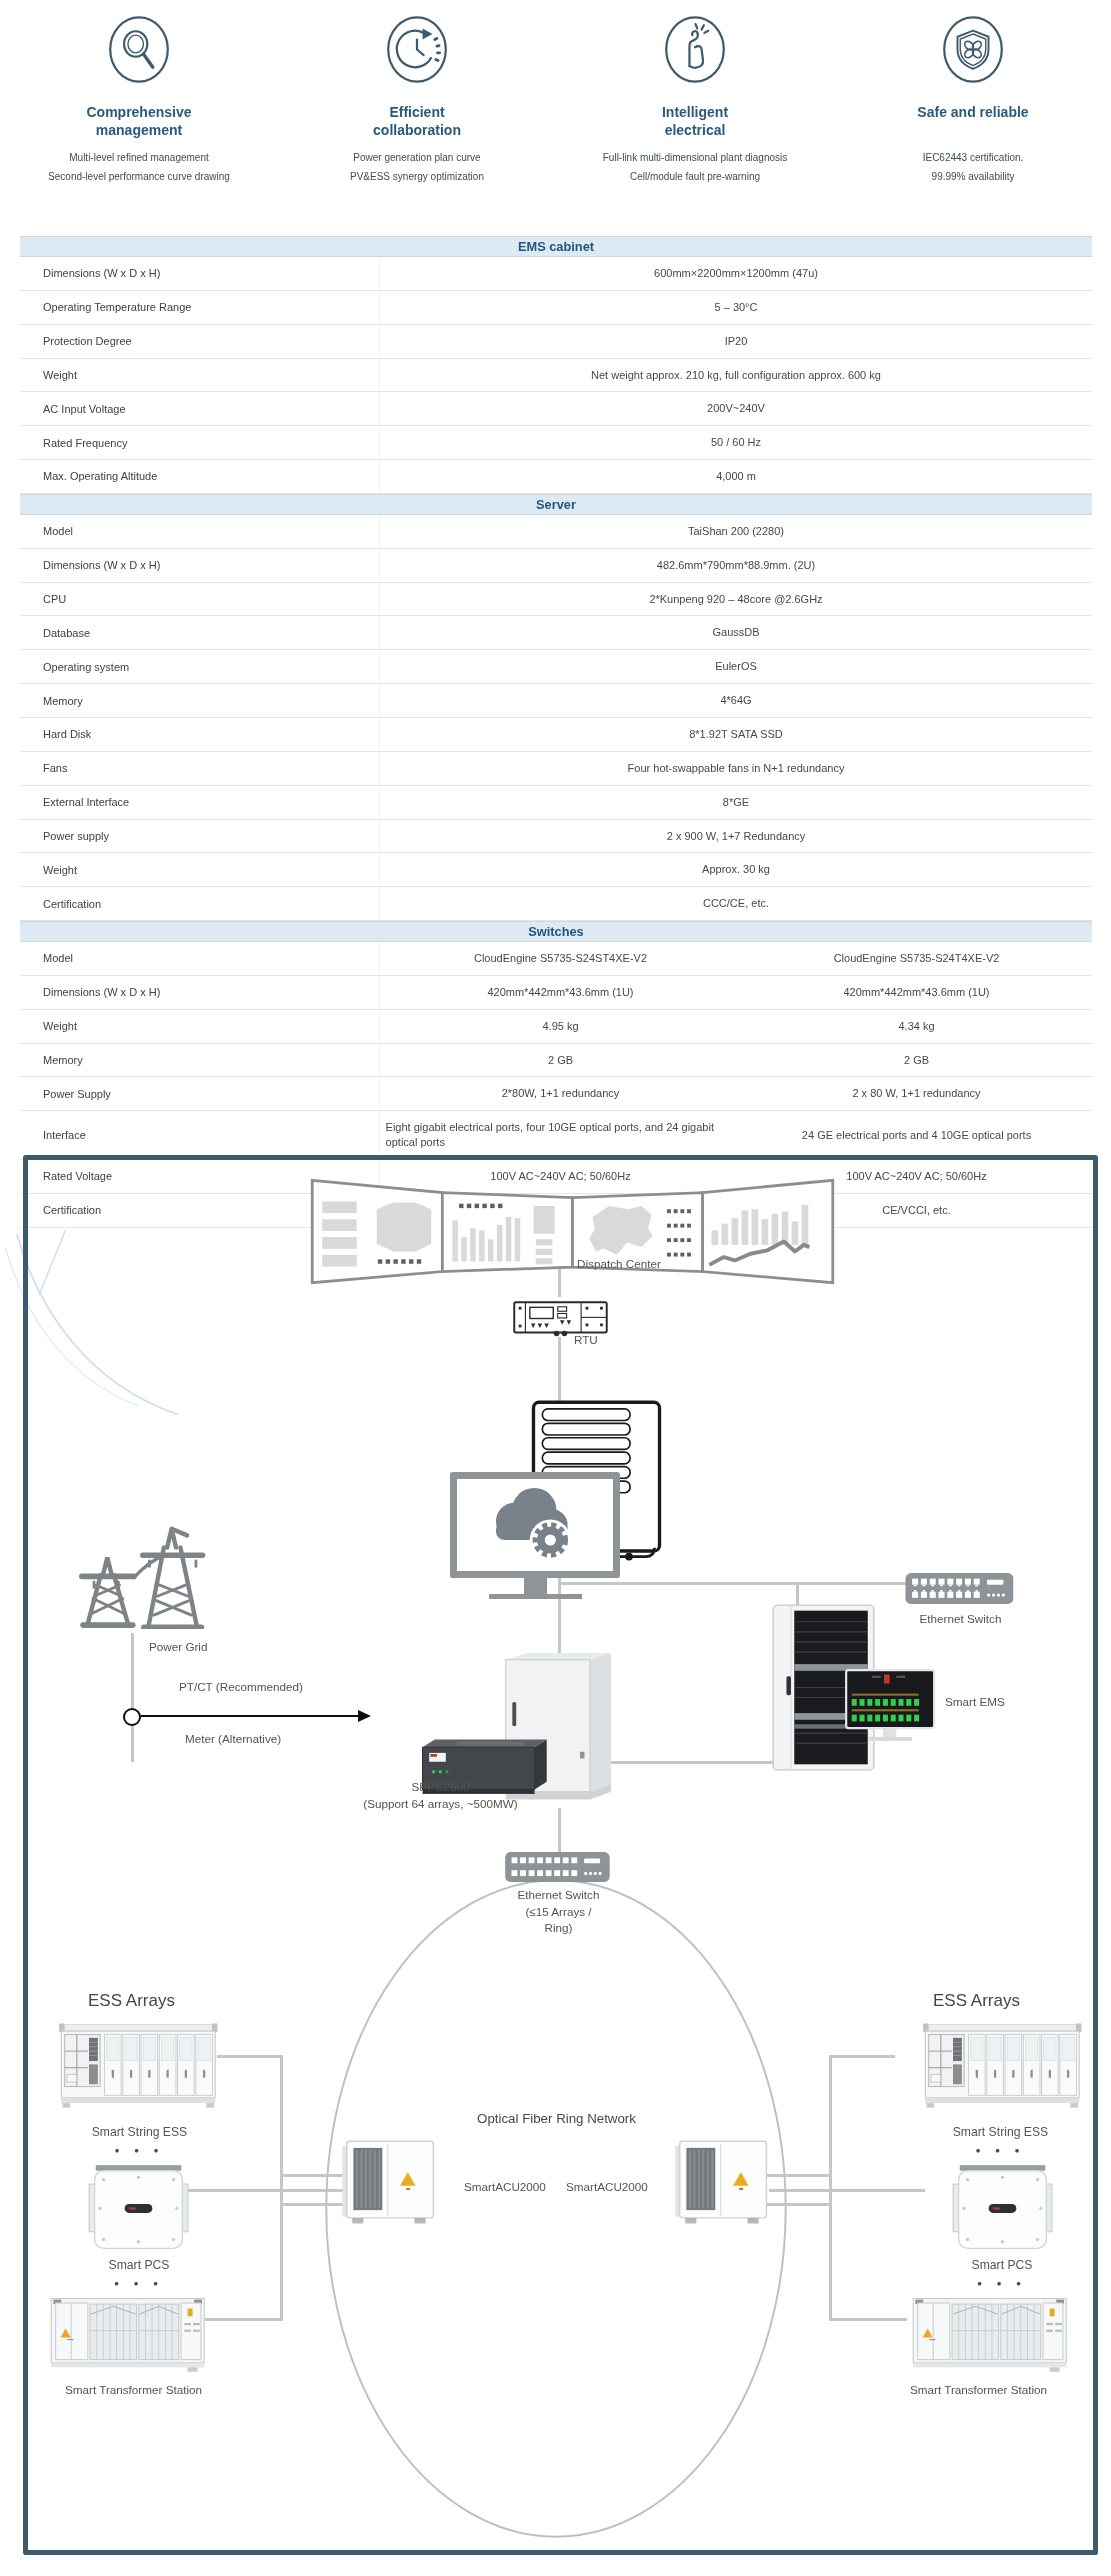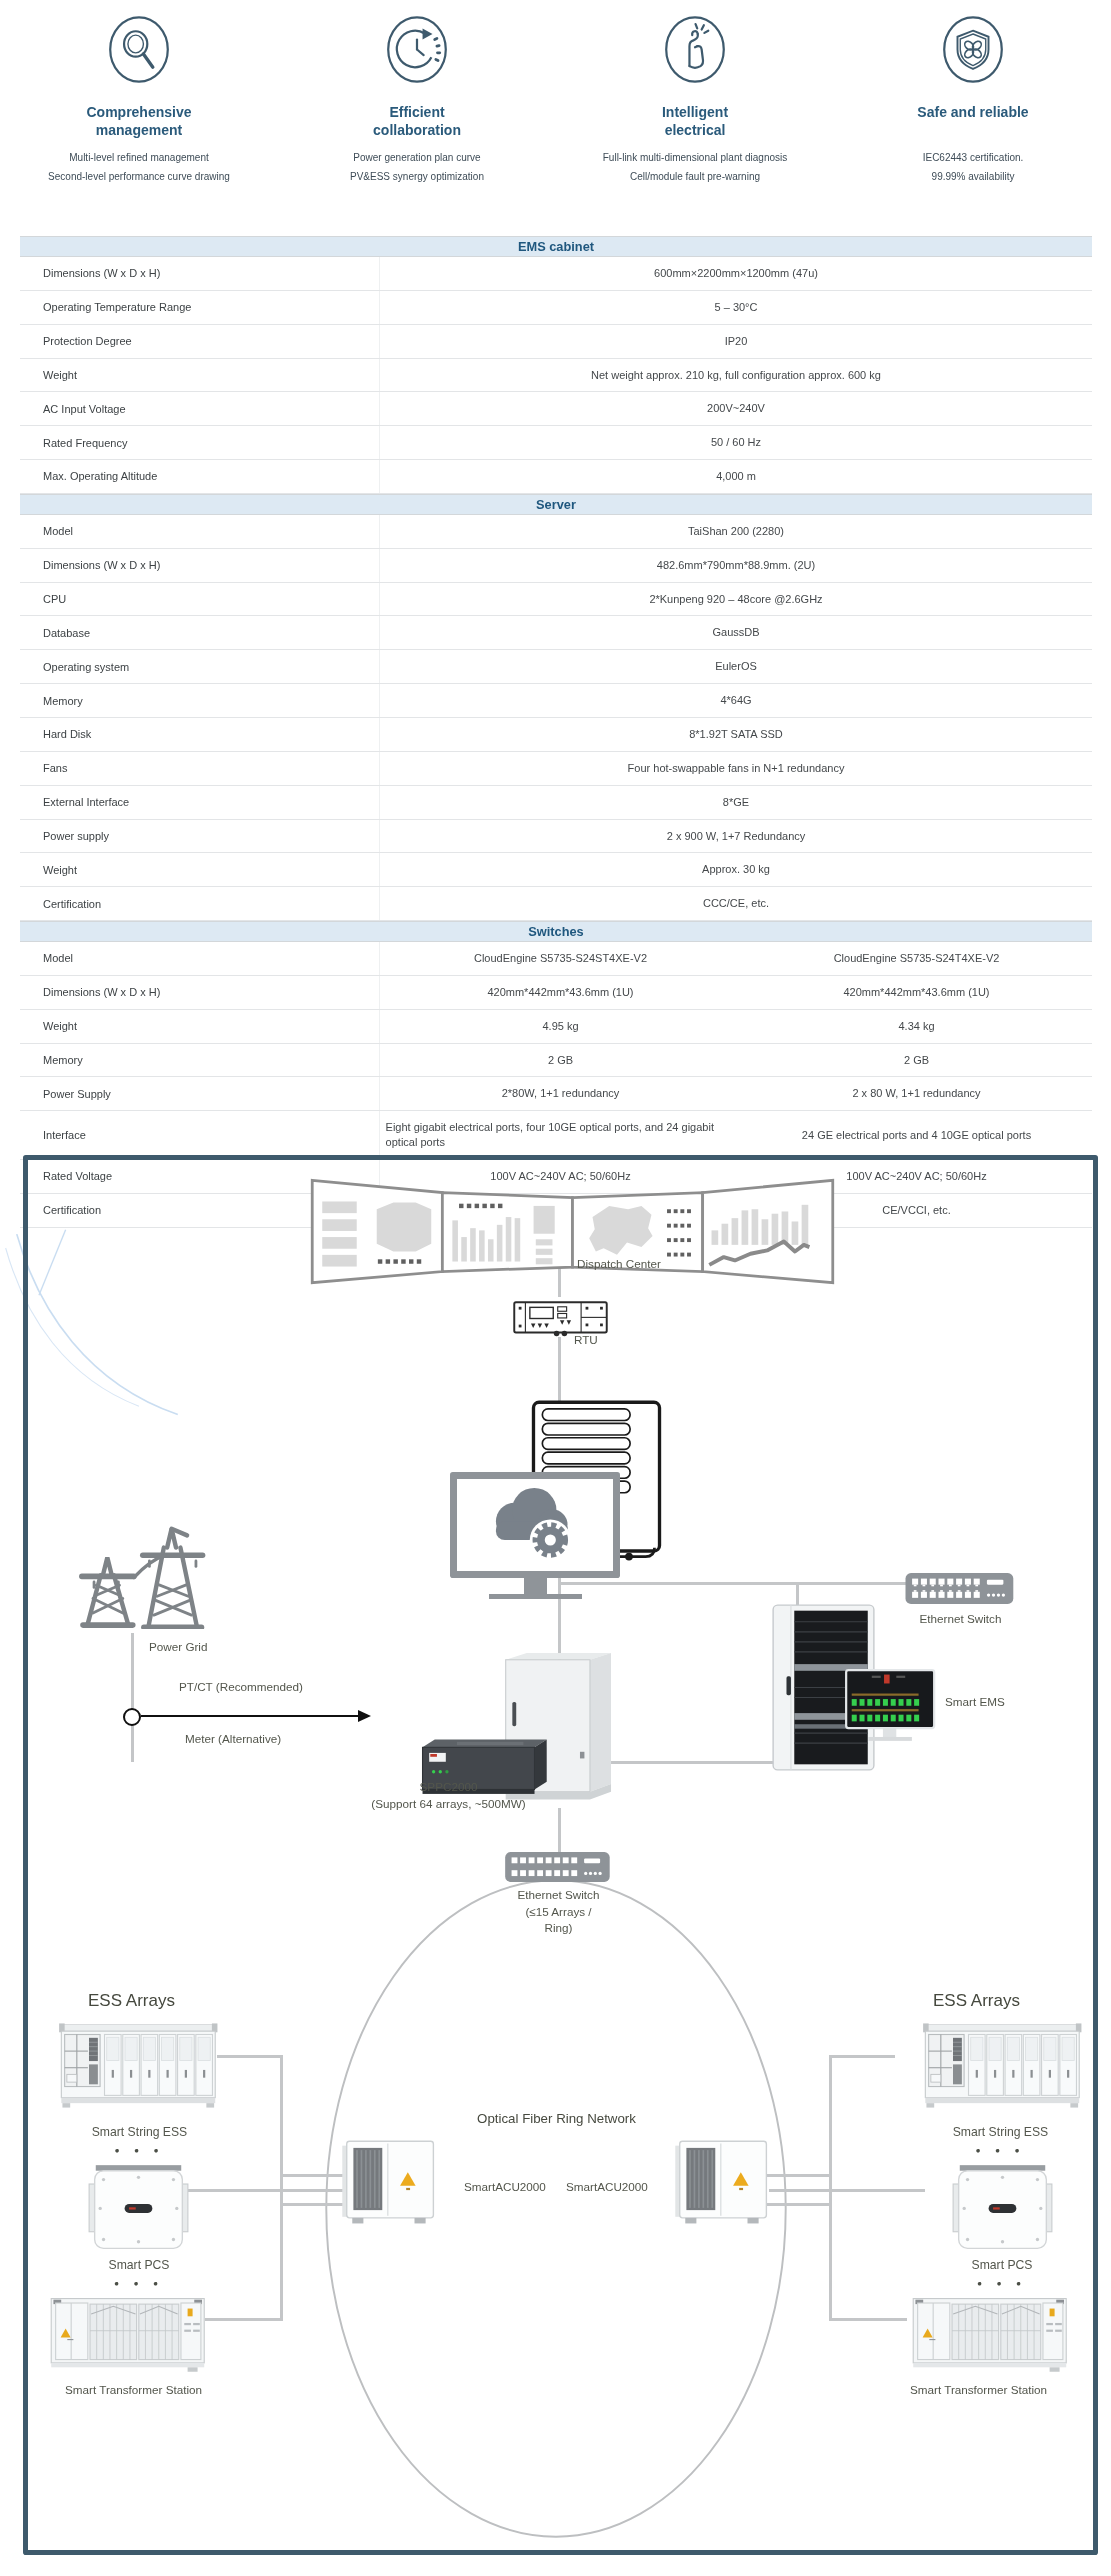--- a/index.html
+++ b/index.html
@@ -564,21 +564,21 @@
     <rect x="8" y="172" width="202" height="76" fill="#43474c" stroke="#2e3236" stroke-width="2"></rect>
     <polygon points="210,172 232,158 232,234 210,248" fill="#34383c"></polygon>
     <rect x="20" y="182" width="30" height="16" fill="#f2f3f4"></rect>
       <rect x="22" y="184" width="12" height="5" fill="#c0392b"></rect>
     <circle cx="28" cy="216" r="3" fill="#35cf4e"></circle>
       <circle cx="40" cy="216" r="3" fill="#35cf4e"></circle>
       <circle cx="52" cy="216" r="3" fill="#2f9e42"></circle>
     <rect x="70" y="162" width="120" height="6" fill="#6b7075"></rect>
     <rect x="8" y="248" width="202" height="8" fill="#2e3236"></rect>
   </svg>
-  <div class="dlabel center prewrap" style="left:365px;top:1779px;width:167px">SPPC2000
+  <div class="dlabel center prewrap" style="left:357px;top:1779px;width:167px">SPPC2000
 (Support 64 arrays, ~500MW)</div>
 
   <div class="dline" style="left:558px;top:1808px;width:2.8px;height:47px"></div>
 
   <svg class="icon-abs" style="left:504px;top:1851px;z-index:4" width="109" height="32" viewBox="0 0 200 60">
     <rect x="0" y="2" width="196" height="56" rx="10" fill="#8e9398"></rect>
     <g fill="#fff">
       <rect x="12" y="12" width="11" height="11"></rect>
         <rect x="28" y="12" width="11" height="11"></rect>
         <rect x="44" y="12" width="11" height="11"></rect>

